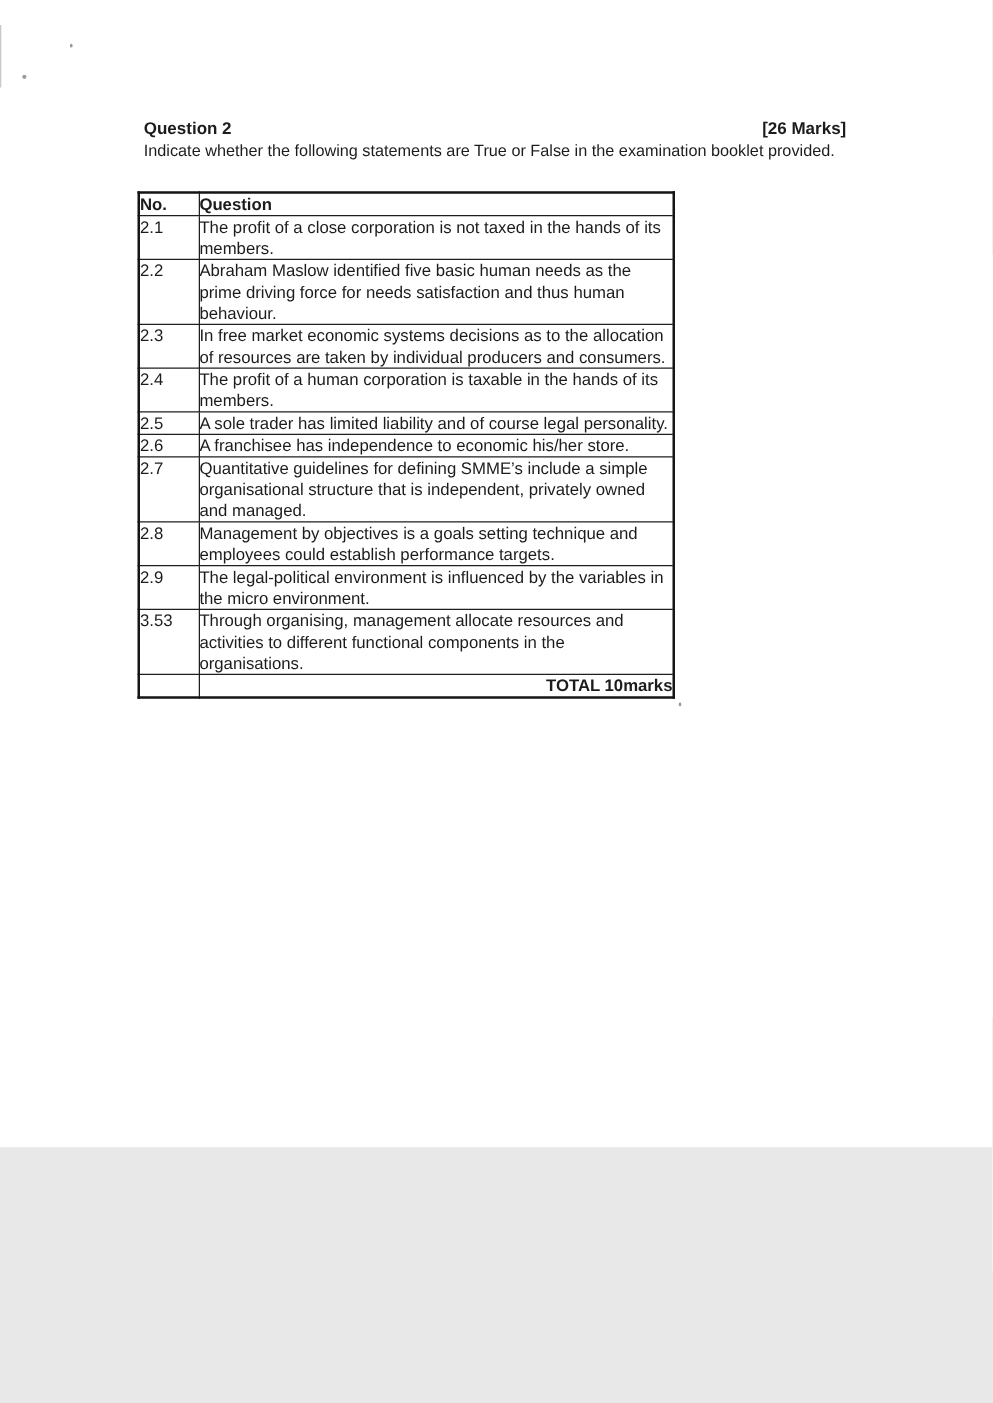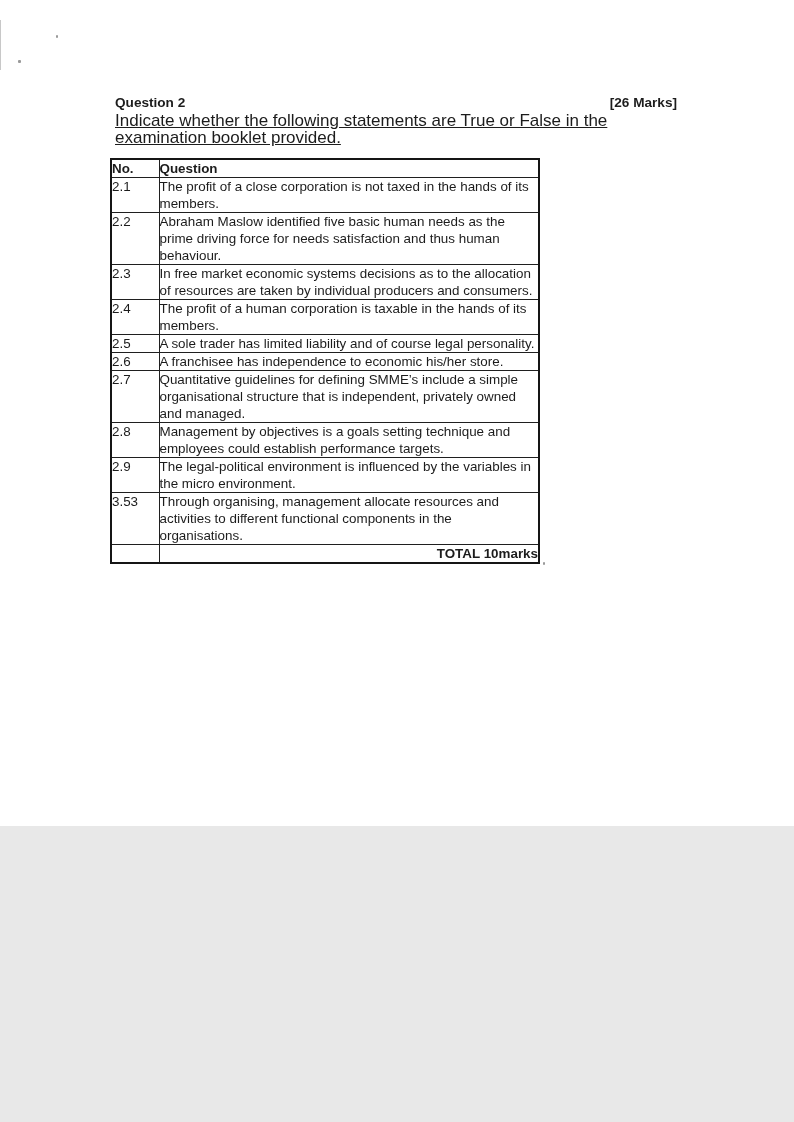--- a/index.html
+++ b/index.html
@@ -4,48 +4,47 @@
 <style>
   html, body {
     margin: 0;
     padding: 0;
     background: #e8e8e8;
     font-family: "Liberation Sans", sans-serif;
   }
   .page {
     position: relative;
     width: 794px;
-    height: 826px;
+    height: 918px;
     background: #ffffff;
     margin: 0 auto;
     overflow: hidden;
     color: #1c1c1c;
   }
   .content {
     position: absolute;
     left: 115px;
     top: 94px;
     width: 562px;
   }
   .title-row {
     display: flex;
     justify-content: space-between;
     font-weight: bold;
     font-size: 13.6px;
     line-height: 17px;
   }
   .instruction {
-    font-size: 17px;
+    font-size: 13px;
     line-height: 17px;
     margin-top: 1px;
-    text-decoration: underline;
   }
   table.tf-table {
     border-collapse: collapse;
-    margin-top: 12px;
+    margin-top: 24px;
     margin-left: -5px;
     width: 428px;
     table-layout: fixed;
   }
   table.tf-table th,
   table.tf-table td {
     border: 1.5px solid #1f1f1f;
     font-size: 13.4px;
     line-height: 17px;
     vertical-align: top;

